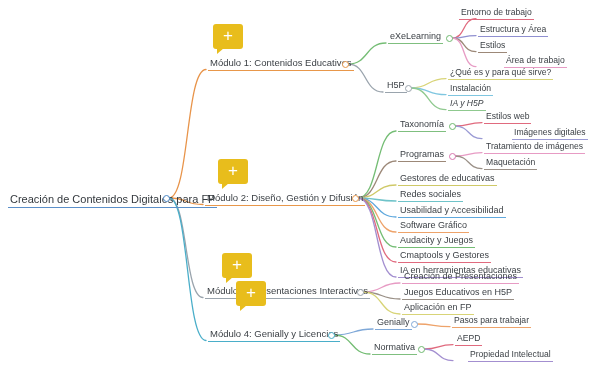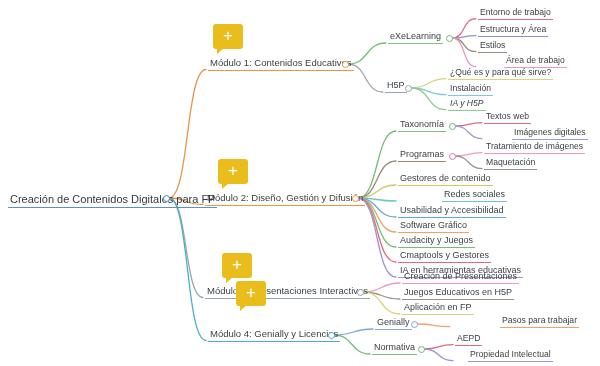--- a/index.html
+++ b/index.html
@@ -139,21 +139,21 @@
       </div>
       <div class="hub" style="left: 341.5px; top: 60.5px; border-color: rgb(232, 151, 74);"></div>
       <div class="badge" style="left: 213px; top: 24px; background: rgb(232, 189, 28);">
         <span class="plus">+</span>
         <span class="tail" style="border-top-color: rgb(232, 189, 28);"></span>
       </div>
       <div class="node lvl2" style="left: 388px; top: 32px;">
         <span class="txt" style="border-bottom-color: rgb(127, 191, 127);">eXeLearning</span>
       </div>
       <div class="hub" style="left: 445.5px; top: 34.5px; border-color: rgb(111, 185, 111);"></div>
-      <div class="node lvl3" style="left: 478px; top: 8px;">
+      <div class="node lvl3" style="left: 459px; top: 8px;">
         <span class="txt" style="border-bottom-color: rgb(224, 106, 126);">Entorno de trabajo</span>
       </div>
       <div class="node lvl3" style="left: 478px; top: 25px;">
         <span class="txt" style="border-bottom-color: rgb(143, 143, 208);">Estructura y Área</span>
       </div>
       <div class="node lvl3" style="left: 478px; top: 41px;">
         <span class="txt" style="border-bottom-color: rgb(156, 136, 120);">Estilos</span>
       </div>
       <div class="node lvl3" style="left: 478px; top: 56px; margin-left: 26px;">
         <span class="txt" style="border-bottom-color: rgb(231, 155, 196);">Área de trabajo</span>
@@ -177,39 +177,39 @@
       <div class="hub" style="left: 351.5px; top: 194.5px; border-color: rgb(232, 151, 74);"></div>
       <div class="badge" style="left: 218px; top: 159px; background: rgb(232, 189, 28);">
         <span class="plus">+</span>
         <span class="tail" style="border-top-color: rgb(232, 189, 28);"></span>
       </div>
       <div class="node lvl2" style="left: 398px; top: 120px;">
         <span class="txt" style="border-bottom-color: rgb(127, 191, 127);">Taxonomía</span>
       </div>
       <div class="hub" style="left: 448.5px; top: 122.5px; border-color: rgb(111, 185, 111);"></div>
       <div class="node lvl3" style="left: 484px; top: 112px;">
-        <span class="txt" style="border-bottom-color: rgb(224, 106, 126);">Textos web</span>
+        <span class="txt" style="border-bottom-color: rgb(224, 106, 126);">Estilos web</span>
       </div>
       <div class="node lvl3" style="left: 512px; top: 128px;">
         <span class="txt" style="border-bottom-color: rgb(154, 154, 212);">Imágenes digitales</span>
       </div>
       <div class="node lvl2" style="left: 398px; top: 150px;">
         <span class="txt" style="border-bottom-color: rgb(156, 136, 120);">Programas</span>
       </div>
       <div class="hub" style="left: 448.5px; top: 152.5px; border-color: rgb(217, 118, 176);"></div>
       <div class="node lvl3" style="left: 484px; top: 142px;">
         <span class="txt" style="border-bottom-color: rgb(231, 155, 196);">Tratamiento de imágenes</span>
       </div>
       <div class="node lvl3" style="left: 484px; top: 158px;">
         <span class="txt" style="border-bottom-color: rgb(154, 144, 135);">Maquetación</span>
       </div>
       <div class="node lvl2" style="left: 398px; top: 174px;">
-        <span class="txt" style="border-bottom-color: rgb(207, 201, 103);">Gestores de contenido</span>
-      </div>
-      <div class="node lvl2" style="left: 398px; top: 190px; margin-left: 44px;">
+        <span class="txt" style="border-bottom-color: rgb(207, 201, 103);">Gestores de educativas</span>
+      </div>
+      <div class="node lvl2" style="left: 398px; top: 190px;">
         <span class="txt" style="border-bottom-color: rgb(111, 195, 201);">Redes sociales</span>
       </div>
       <div class="node lvl2" style="left: 398px; top: 206px;">
         <span class="txt" style="border-bottom-color: rgb(95, 168, 221);">Usabilidad y Accesibilidad</span>
       </div>
       <div class="node lvl2" style="left: 398px; top: 221px;">
         <span class="txt" style="border-bottom-color: rgb(238, 163, 106);">Software Gráfico</span>
       </div>
       <div class="node lvl2" style="left: 398px; top: 236px;">
         <span class="txt" style="border-bottom-color: rgb(116, 189, 116);">Audacity y Juegos</span>
@@ -243,21 +243,21 @@
       <div class="hub" style="left: 327.5px; top: 331.5px; border-color: rgb(74, 174, 201);"></div>
       <div class="badge" style="left: 236px; top: 281px; background: rgb(232, 189, 28);">
         <span class="plus">+</span>
         <span class="tail" style="border-top-color: rgb(232, 189, 28);"></span>
       </div>
       <div class="node lvl2" style="left: 375px; top: 318px;">
         <span class="txt" style="border-bottom-color: rgb(127, 168, 216);">Genially</span>
       </div>
       <div class="hub" style="left: 410.5px; top: 320.5px; border-color: rgb(127, 168, 216);"></div>
       <div class="node lvl3" style="left: 452px; top: 316px;">
-        <span class="txt" style="border-bottom-color: rgb(238, 163, 106); margin-left: 48px;">Pasos para trabajar</span>
+        <span class="txt" style="border-bottom-color: rgb(238, 163, 106);">Pasos para trabajar</span>
       </div>
       <div class="node lvl2" style="left: 372px; top: 343px;">
         <span class="txt" style="border-bottom-color: rgb(127, 191, 127);">Normativa</span>
       </div>
       <div class="hub" style="left: 417.5px; top: 345.5px; border-color: rgb(111, 185, 111);"></div>
       <div class="node lvl3" style="left: 455px; top: 334px;">
         <span class="txt" style="border-bottom-color: rgb(224, 106, 126);">AEPD</span>
       </div>
       <div class="node lvl3" style="left: 455px; top: 350px;">
         <span class="txt" style="border-bottom-color: rgb(163, 143, 208); margin-left: 13px;">Propiedad Intelectual</span>

